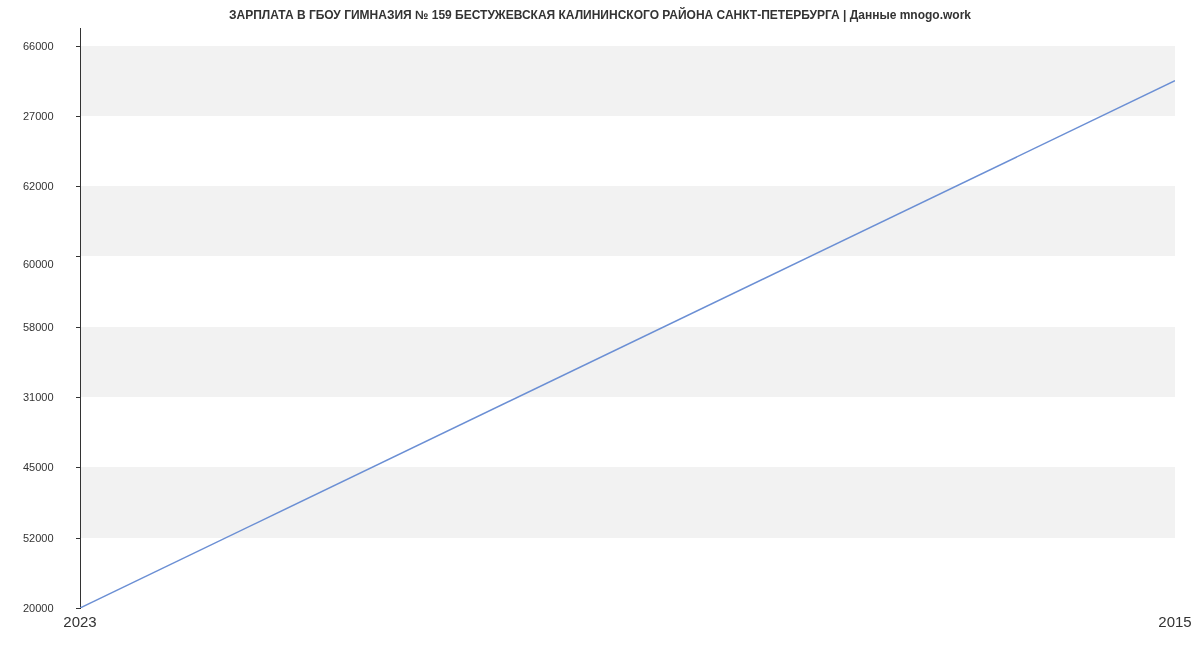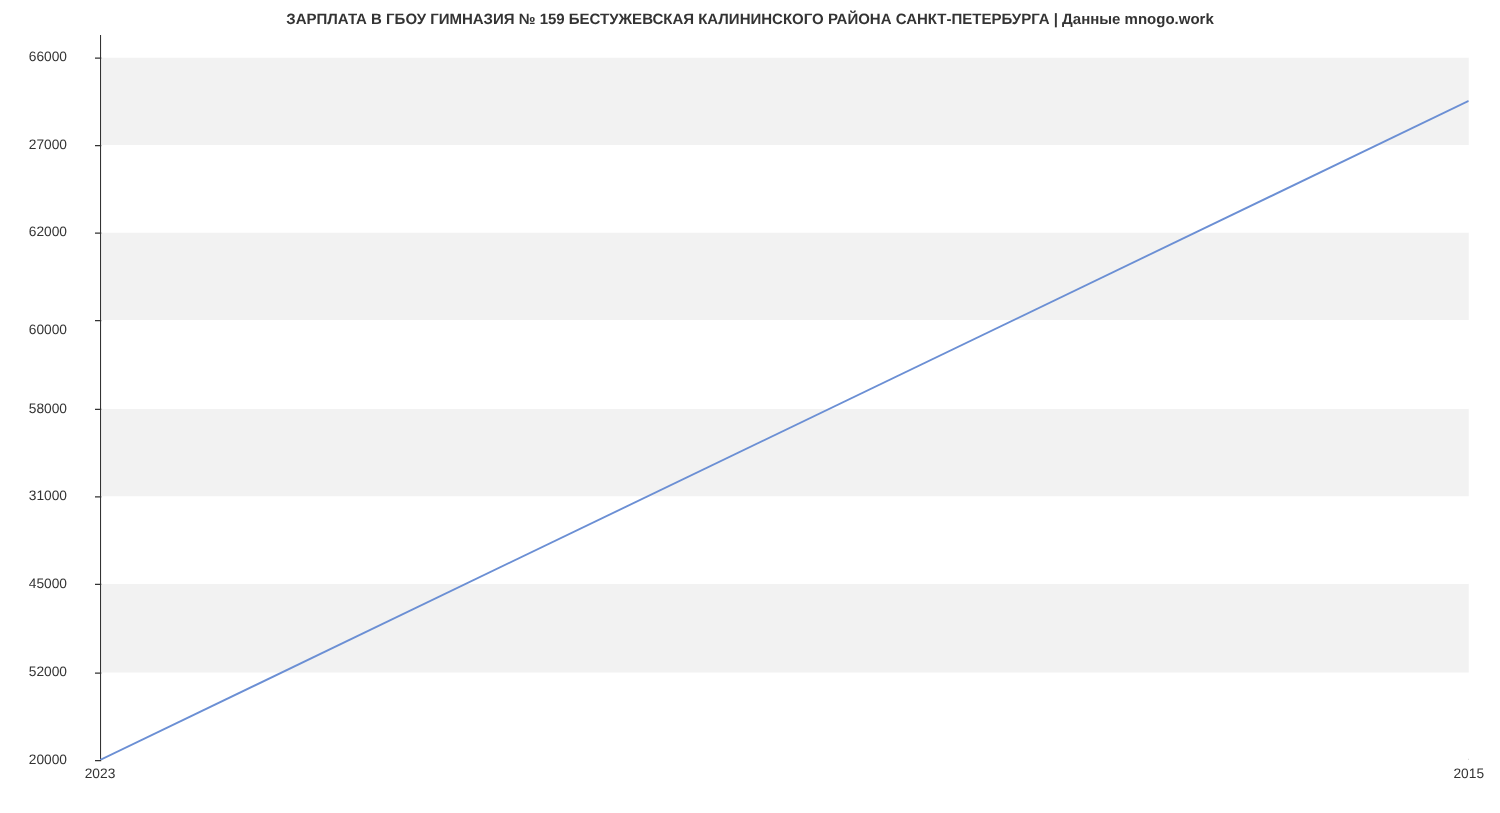--- a/index.html
+++ b/index.html
@@ -51,21 +51,21 @@
     .y-tick-mark {
       position: absolute;
       left: -5px;
       width: 5px;
       height: 1px;
       background: #333;
     }
     .x-tick-label {
       position: absolute;
       top: 585px;
-      font-size: 11px;
+      font-size: 15px;
       color: #333;
       transform: translateX(-50%);
     }
     .line-svg {
       position: absolute;
       left: 0;
       top: 0;
       width: 1095px;
       height: 580px;
     }

